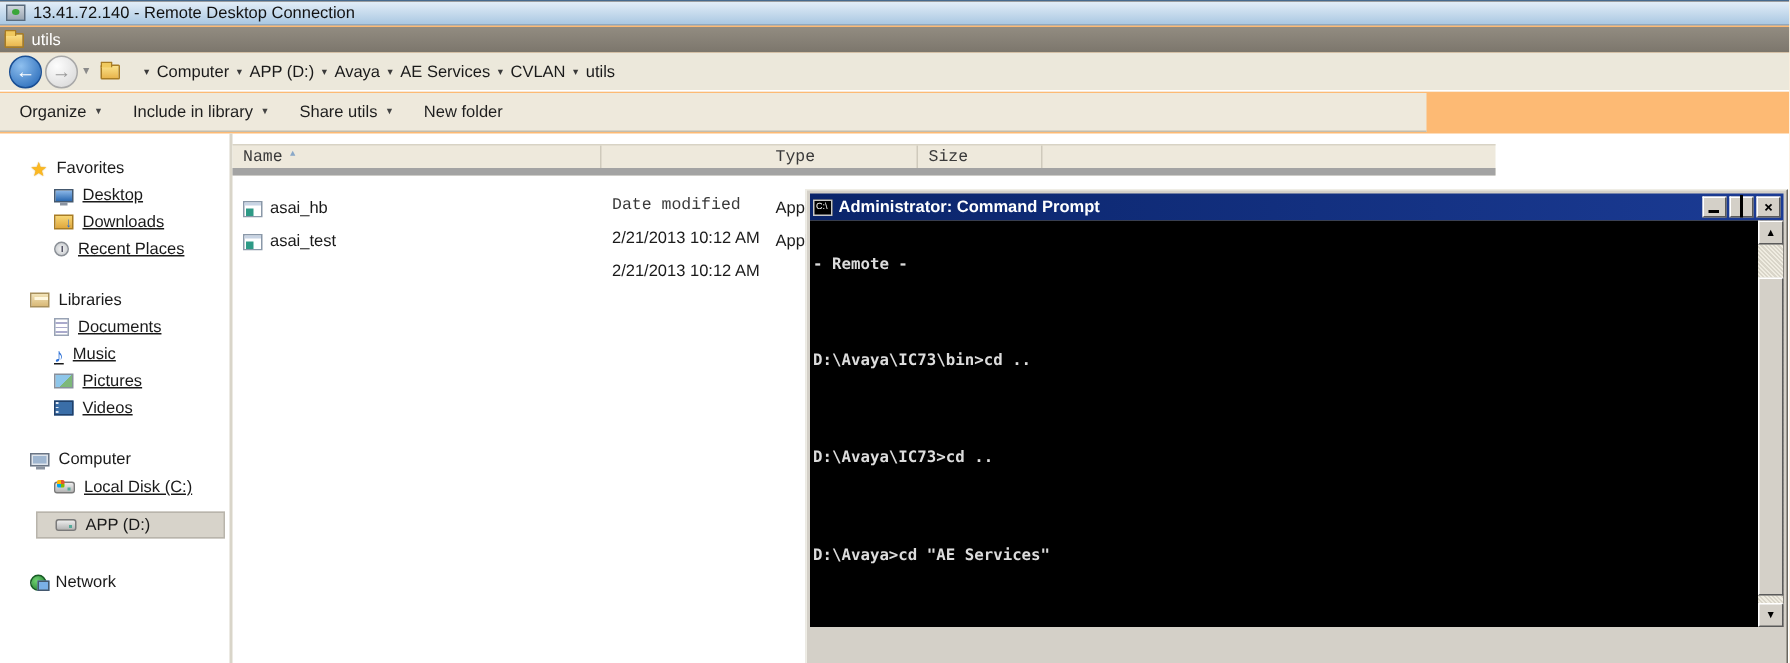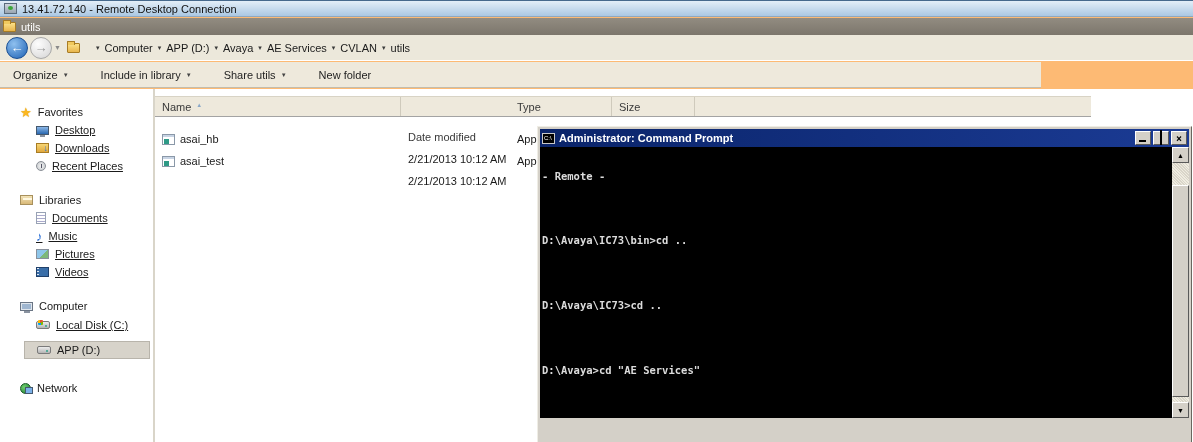--- a/index.html
+++ b/index.html
@@ -26,22 +26,22 @@
   .nav-btn { width:22px; height:22px; border-radius:50%; display:flex; align-items:center; justify-content:center;
     font-size:13px; font-weight:bold; }
   .nav-back { background:radial-gradient(circle at 35% 30%, #8fc0ef, #1e62b4); border:1px solid #1a4f94; color:#fff; }
   .nav-fwd { background:radial-gradient(circle at 35% 30%, #fdfdfd, #d4d4d4); border:1px solid #a8a8a8; color:#9a9a9a; margin-left:2px; }
   .nav-chevron { font-size:7px; color:#8a8a8a; margin:0 6px 0 2px; }
   .crumb-sep { font-size:7px; color:#3a3a3a; margin:0 5px; }
   .crumb { font-size:11px; color:#1a1a1a; white-space:nowrap; }
   .breadcrumb { display:flex; align-items:center; margin-left:6px; }
 
   
-  .toolbar { position:absolute; left:0; top:62px; width:1041px; height:26px; background:#eee9dc;
-    border-bottom:1px solid #c2bdae; display:flex; align-items:center; font-size:11px; color:#1e1e1e;gap:12px; }
+  .toolbar { position:absolute; left:0; top:62px; width:951px; height:26px; background:#eee9dc;
+    border-bottom:1px solid #c2bdae; display:flex; align-items:center; font-size:11px; color:#1e1e1e; }
   .tool-item { display:flex; align-items:center; padding:0 10px; height:100%; }
   .tool-item:first-child { padding-left:13px; }
   .tool-arrow { font-size:6px; color:#444; margin-left:5px; }
 
   
   .content { position:absolute; left:0; top:89px; width:1193px; height:353px; background:#fff; }
   .pane-sep { position:absolute; left:153px; top:0; width:2px; height:353px; background:#d9d5c9; }
 
   
   .side-item { position:absolute; display:flex; align-items:center; height:18px; font-size:11px; color:#1a1a1a; white-space:nowrap; }
@@ -74,22 +74,22 @@
   .ic-network { width:11px; height:11px; border-radius:50%; background:radial-gradient(circle at 35% 35%, #6fd06f, #1e7a30); border:1px solid #175a24; }
   .ic-network::after { content:""; position:absolute; right:-3px; bottom:-1px; width:6px; height:5px; background:#7ab0e8; border:1px solid #44586e; }
   .ic-library { width:13px; height:10px; background:linear-gradient(#f2e3b8,#d9b978); border:1px solid #a8905c; }
   .ic-library::before { content:""; position:absolute; left:2px; top:2px; width:9px; height:2px; background:#fff8e0; }
   .ic-app { width:13px; height:11px; background:#fff; border:1px solid #8a98a8; }
   .ic-app::before { content:""; position:absolute; left:0; top:0; width:11px; height:2px; background:#c8d4e4; }
   .ic-app::after { content:""; position:absolute; left:1px; top:4px; width:5px; height:5px; background:#2e9a86; }
 
   
   .file-list { position:absolute; left:155px; top:0; width:1038px; height:353px; }
-  .list-header { position:absolute; left:0; top:7px; height:21px; width:936px; background:#eee9dc;
-    border-top:1px solid #d8d3c5; border-bottom:1px solid #a3a3a3; display:flex; font-size:11px; color:#3a3a3a; }
+  .list-header { position:absolute; left:0; top:7px; height:21px; width:842px; background:#eee9dc;
+    border-top:1px solid #d8d3c5; border-bottom:5px solid #a3a3a3; display:flex; font-size:11px; color:#3a3a3a;font-family:Liberation Mono, monospace; }
   .hcell { border-right:1px solid #cfcabc; display:flex; align-items:center; padding-left:7px; }
   .sort-arrow { font-size:6px; color:#8aa8c8; margin-left:5px; margin-top:-4px; }
   .frow { position:absolute; left:0; height:21px; display:flex; align-items:center; font-size:11px; color:#1a1a1a; width:1038px; }
   .frow .cell { display:flex; align-items:flex-end; padding-left:7px; height:100%; white-space:nowrap; overflow:hidden; }
   .c-name { width:246px; } .c-date { width:109px;margin-top:40px; } .c-type { width:102px; } .c-size { width:83px; }
   .frow .icon { margin-right:5px; }
 
   
   .cmd { position:absolute; left:537px; top:126px; width:655px; height:375px;
     background:#d4d0c8; border:1px solid; border-color:#efede5 #6a675f #6a675f #efede5; padding:2px; }

